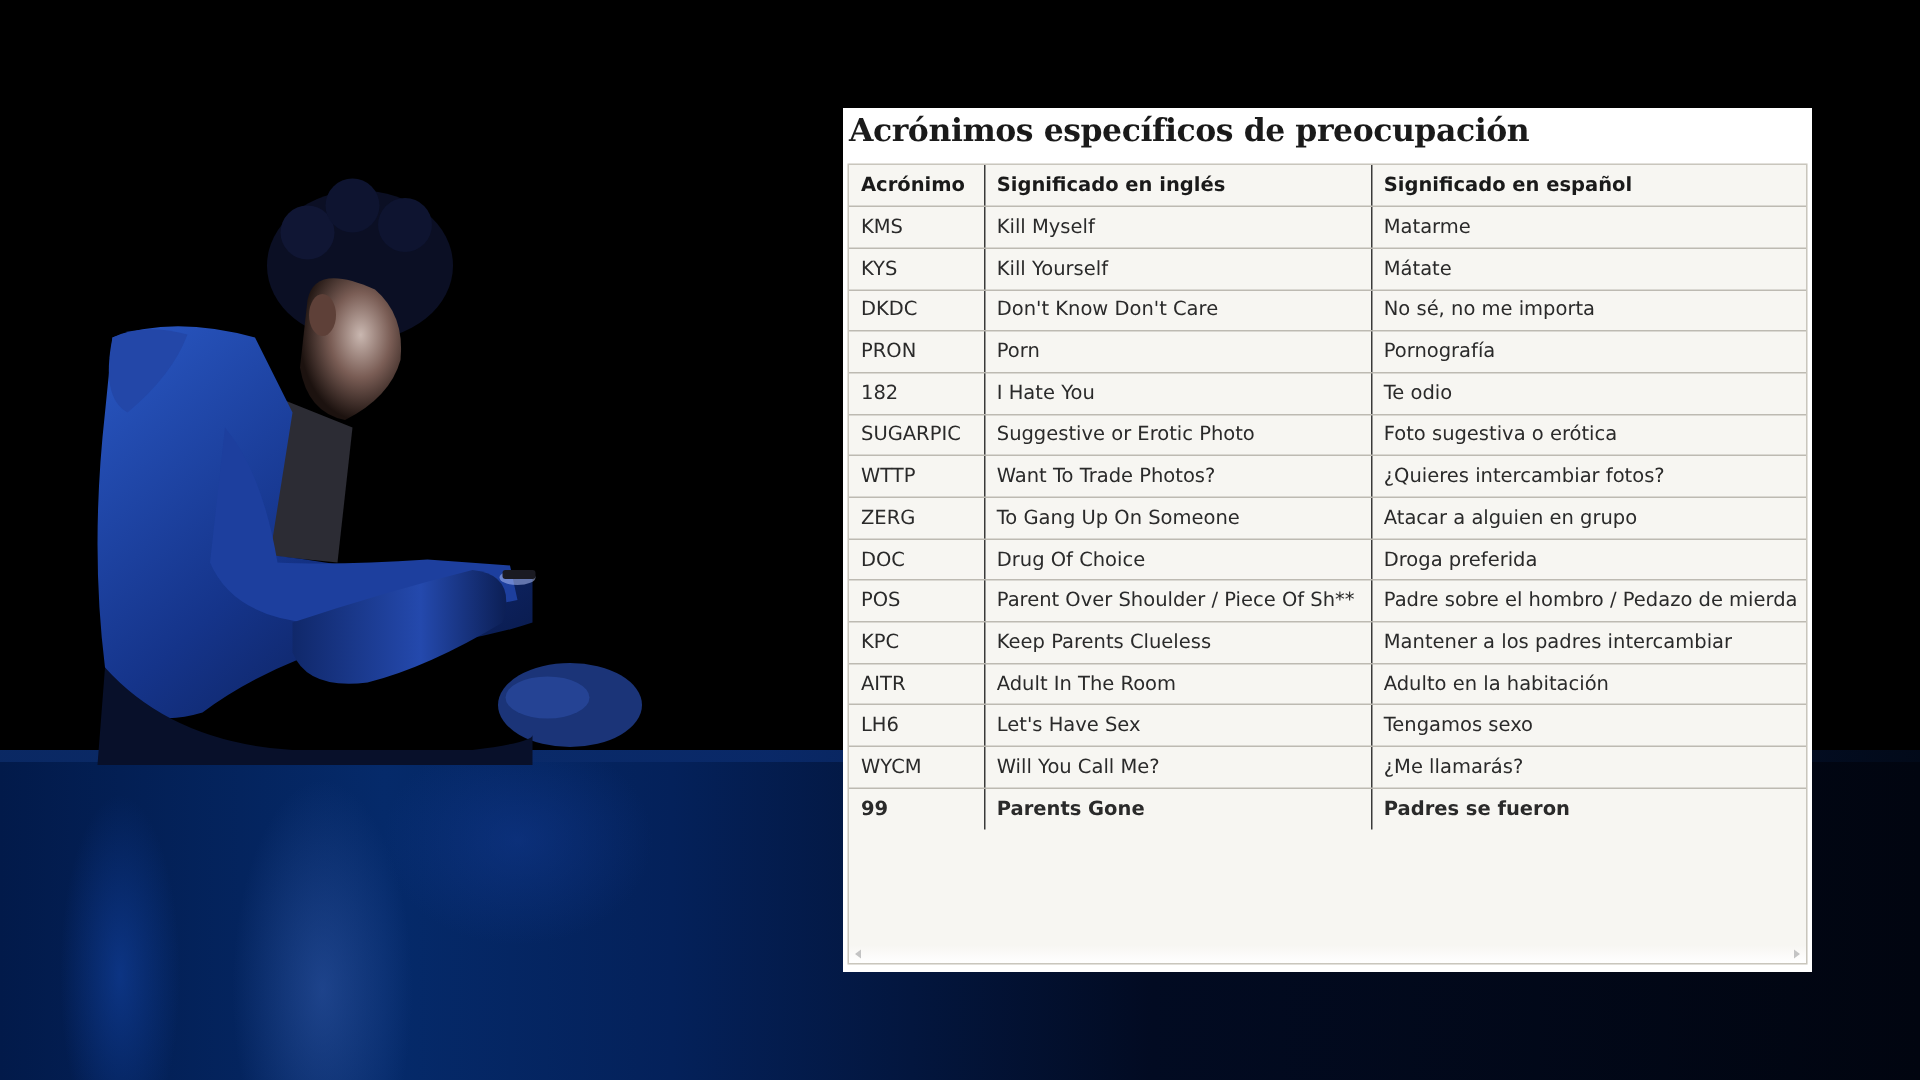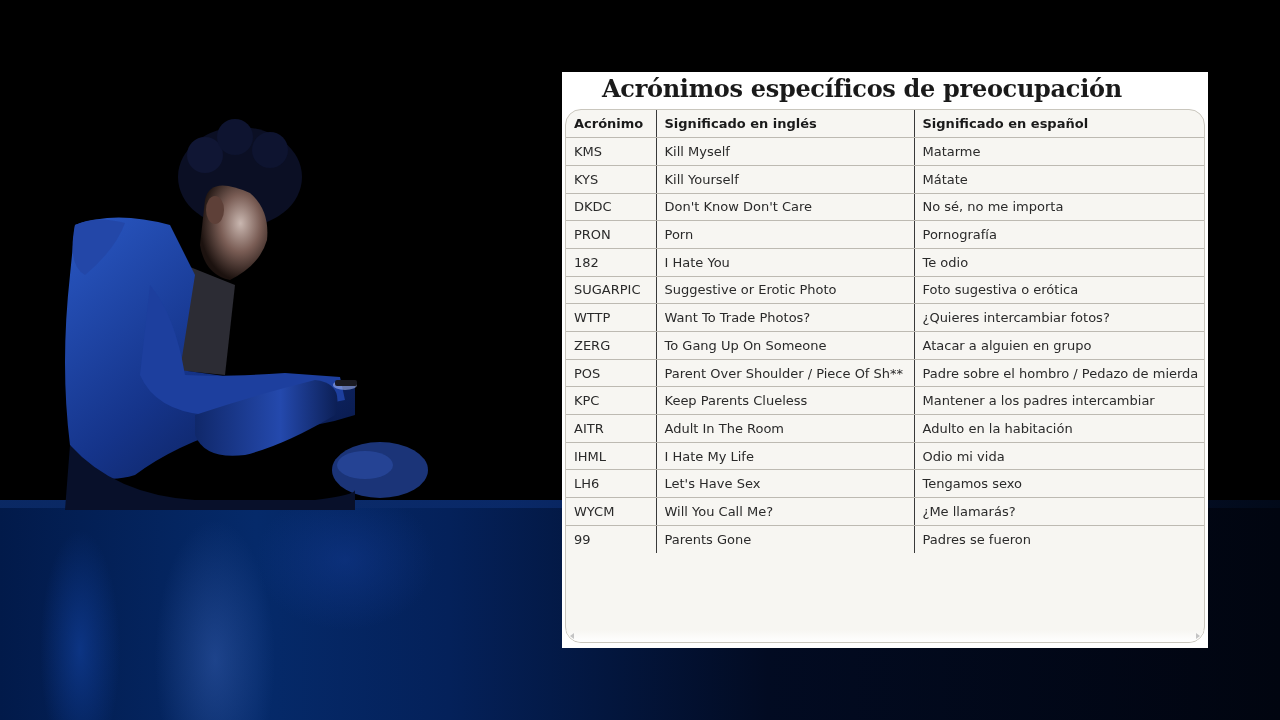--- a/index.html
+++ b/index.html
@@ -28,41 +28,41 @@
   .child { position:absolute; left:55px; top:115px; width:390px; height:395px; }
   .child svg { width:100%; height:100%; display:block; }
 
   
   .panel {
     position:absolute; left:562px; top:72px; width:646px; height:576px;
     background:#fff; box-sizing:border-box;
   }
   .panel-title {
     position:absolute; left:4px; top:2px;
-    font-family:"DejaVu Serif", serif; font-weight:bold; font-size:24px;
-    color:#1a1a1a; letter-spacing:-0.3px; white-space:nowrap;margin-left:36px;
+    font-family:"DejaVu Serif", serif; font-weight:bold; font-size:21px;
+    color:#1a1a1a; letter-spacing:-0.3px; white-space:nowrap;
   }
   .table-wrap {
     position:absolute; left:3px; top:37px; width:640px; height:534px;
-    border:1px solid #c9c6bd; border-radius:16px; background:#f7f6f2;
+    border:1px solid #c9c6bd; border-radius:0; background:#f7f6f2;
     overflow:hidden; box-sizing:border-box;
   }
   table {
     border-collapse:collapse; width:640px; table-layout:fixed;
     font-size:13px; color:#2a2a2a;
   }
   col.c1 { width:90px; } col.c2 { width:258px; } col.c3 { width:292px; }
   th, td {
     height:27.7px; padding:0 0 0 8px; text-align:left; white-space:nowrap;
     border-bottom:1px solid #bdbab2; box-sizing:border-box; overflow:hidden;
   }
   th { font-weight:bold; color:#1a1a1a; }
   td.first, th.first { border-right:1px solid #3a3a3a; }
   td.second, th.second { border-right:1px solid #3a3a3a; }
-  tr.last td { border-bottom:none; }
+  tr.last td { border-bottom:none;font-weight:bold; }
   .hscroll {
     position:absolute; left:0; bottom:0; width:638px; height:12px;
     background:linear-gradient(#f7f6f2, #fff);
   }
   .arrow-left, .arrow-right {
     position:absolute; top:3px; width:0; height:0;
     border-top:3px solid transparent; border-bottom:3px solid transparent;
   }
   .arrow-left { left:4px; border-right:4px solid #c4c4c4; }
   .arrow-right { right:4px; border-left:4px solid #c4c4c4; }
@@ -173,38 +173,38 @@
             <td class="first">WTTP</td>
             <td class="second">Want To Trade Photos?</td>
             <td>¿Quieres intercambiar fotos?</td>
           </tr>
           <tr>
             <td class="first">ZERG</td>
             <td class="second">To Gang Up On Someone</td>
             <td>Atacar a alguien en grupo</td>
           </tr>
           <tr>
+            <td class="first">DOC</td>
+            <td class="second">Drug Of Choice</td>
+            <td>Droga preferida</td>
+          </tr>
+          <tr>
             <td class="first">POS</td>
             <td class="second">Parent Over Shoulder / Piece Of Sh**</td>
             <td>Padre sobre el hombro / Pedazo de mierda</td>
           </tr>
           <tr>
             <td class="first">KPC</td>
             <td class="second">Keep Parents Clueless</td>
             <td>Mantener a los padres intercambiar</td>
           </tr>
           <tr>
             <td class="first">AITR</td>
             <td class="second">Adult In The Room</td>
             <td>Adulto en la habitación</td>
-          </tr>
-          <tr>
-            <td class="first">IHML</td>
-            <td class="second">I Hate My Life</td>
-            <td>Odio mi vida</td>
           </tr>
           <tr>
             <td class="first">LH6</td>
             <td class="second">Let's Have Sex</td>
             <td>Tengamos sexo</td>
           </tr>
           <tr>
             <td class="first">WYCM</td>
             <td class="second">Will You Call Me?</td>
             <td>¿Me llamarás?</td>

